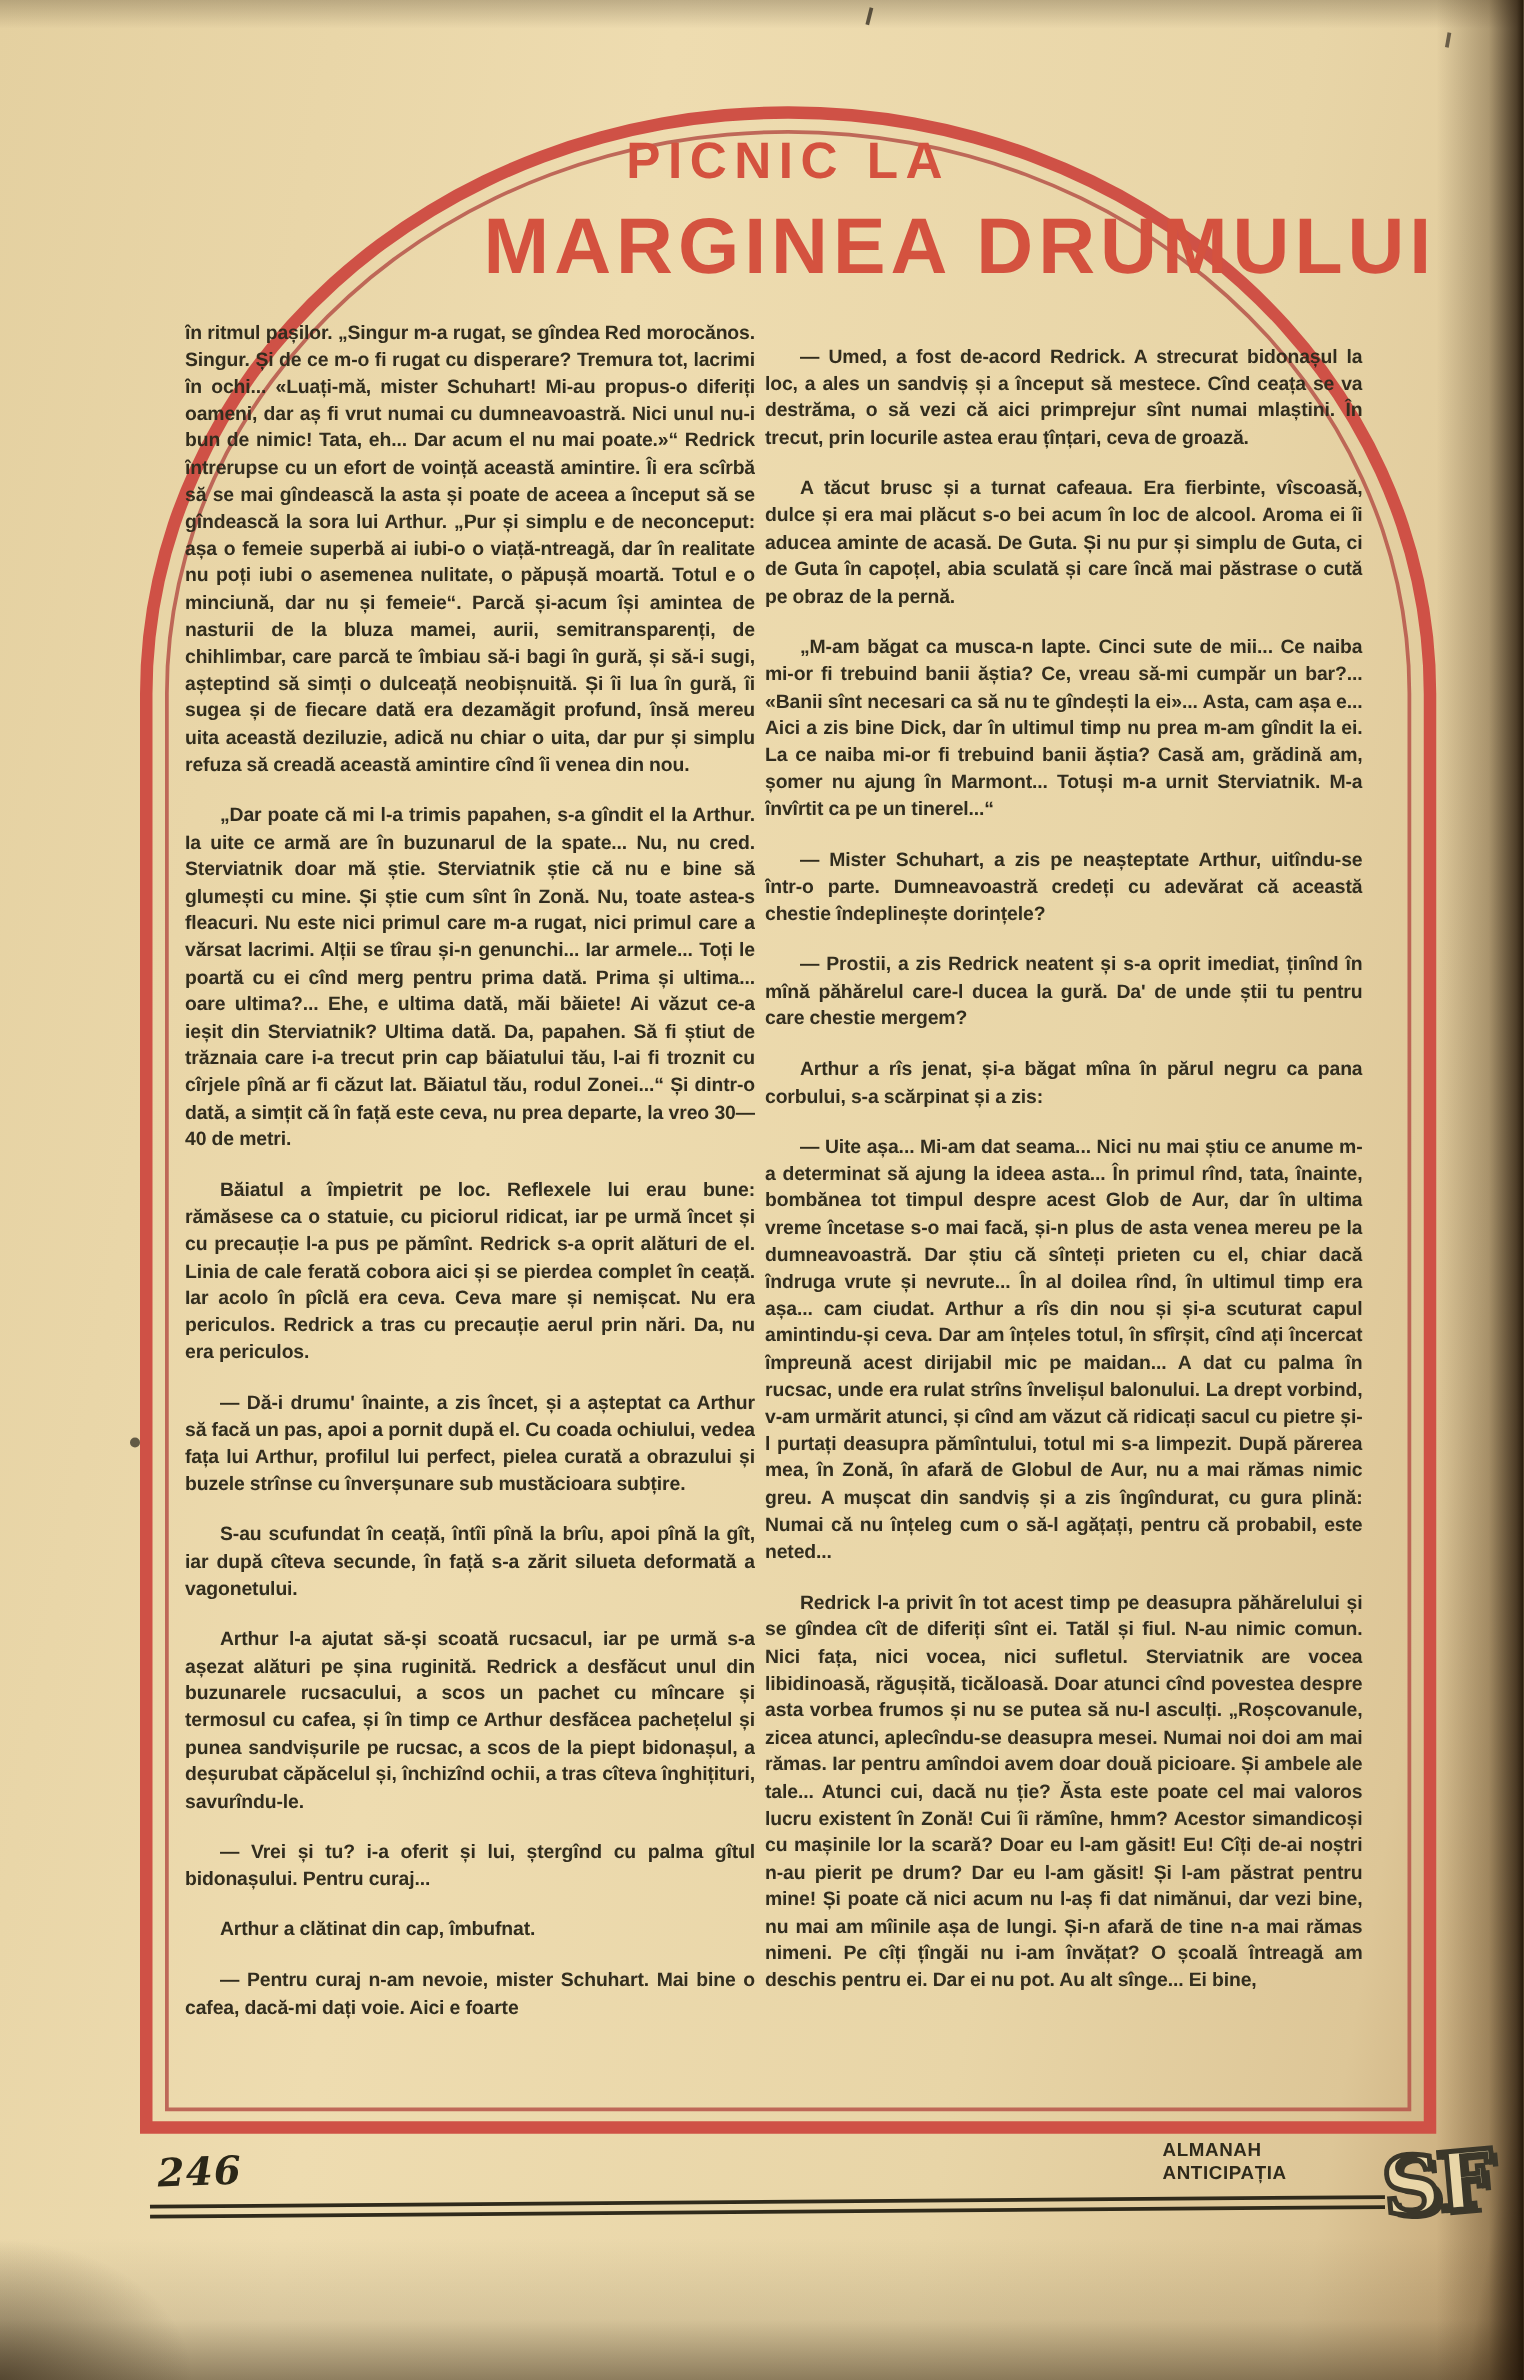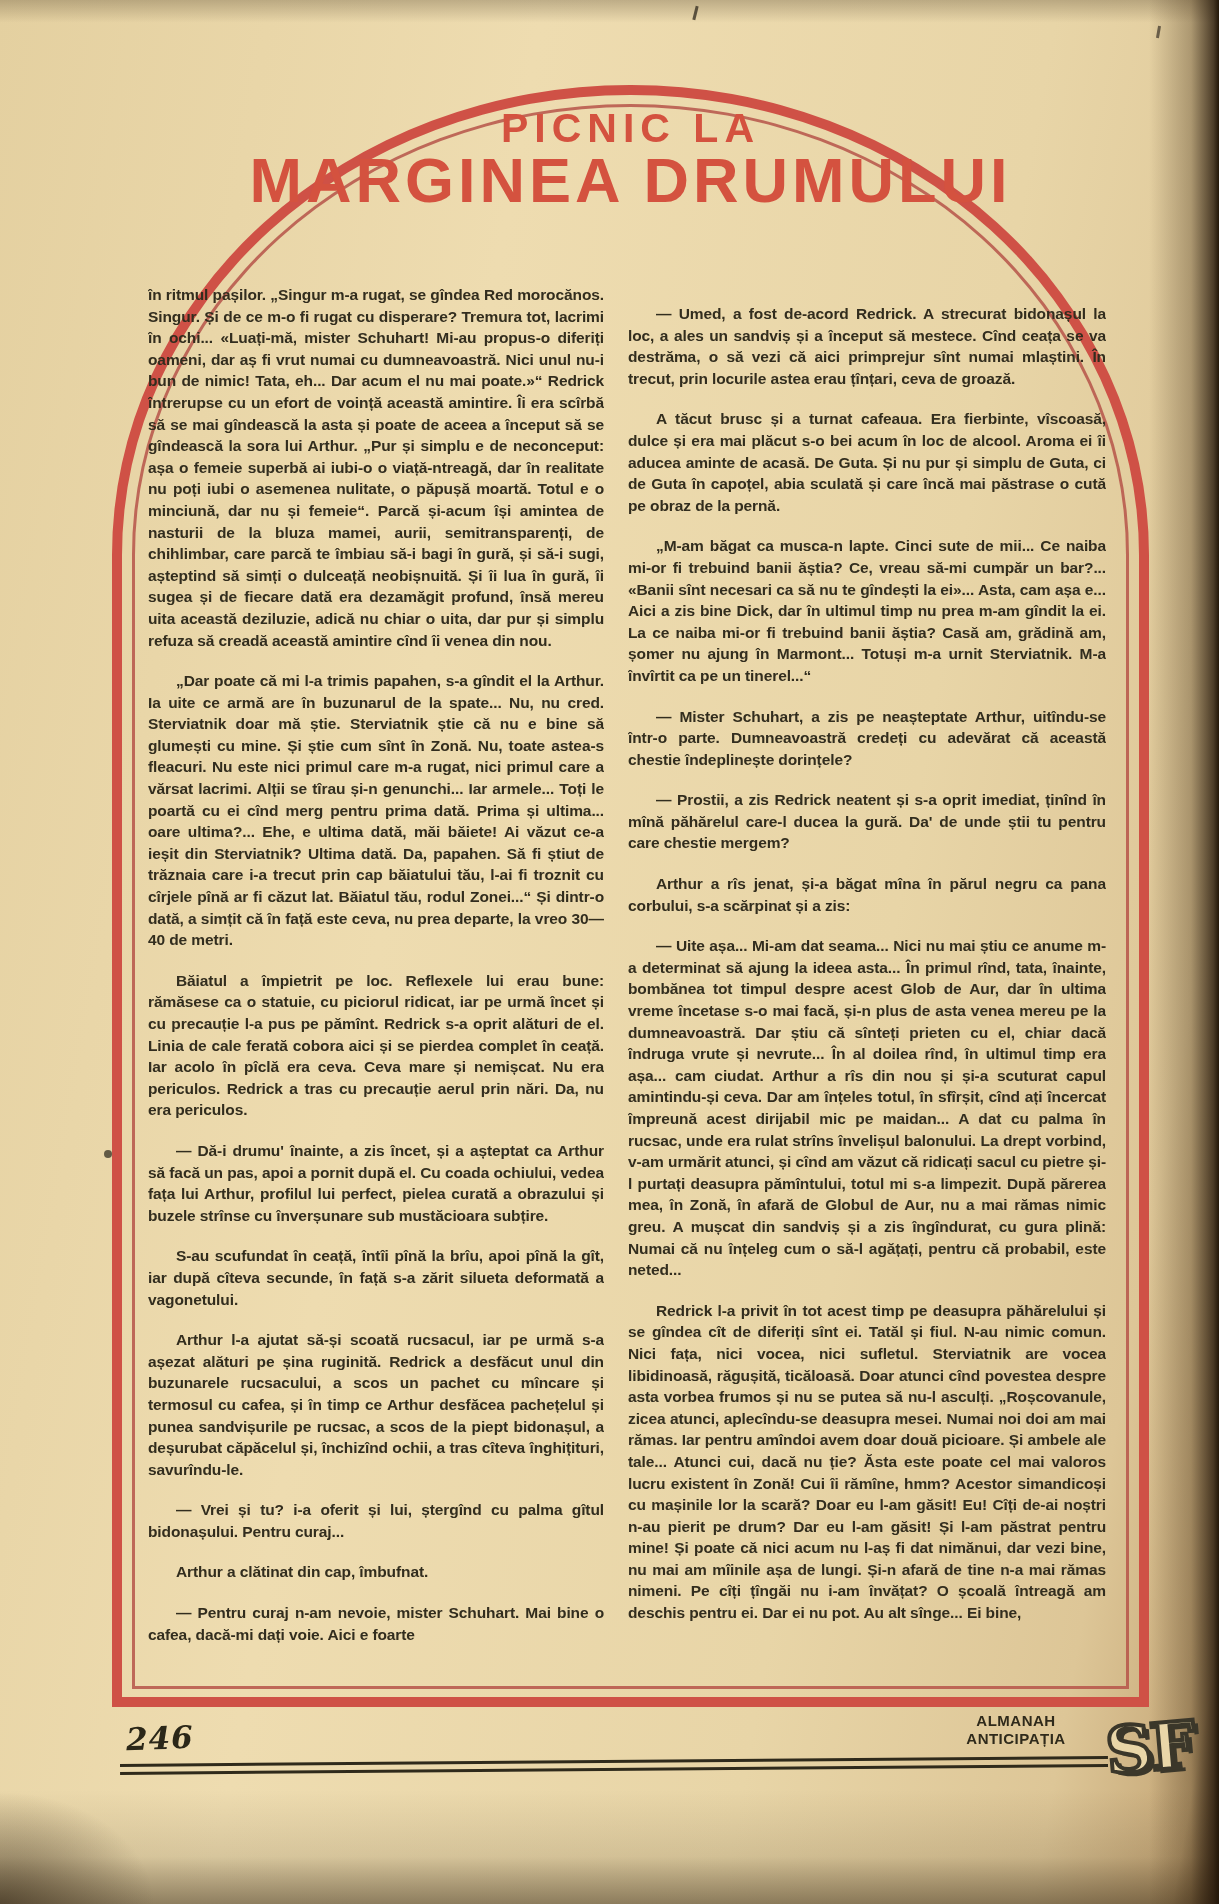--- a/index.html
+++ b/index.html
@@ -47,25 +47,25 @@
     opacity:.85;
   }
 
   .title{
     position:absolute;left:112px;top:108px;width:1037px;
     text-align:center;color:var(--title-red);
     font-weight:bold;line-height:1.0;
     letter-spacing:6px;
   }
   .title .t1{font-size:41px;}
-  .title .t2{font-size:63px;letter-spacing:4px;}
+  .title .t2{font-size:63px;margin-top:17px;letter-spacing:4px;text-align:right;}
 
   .columns{
-    position:absolute;left:148px;top:284px;width:958px;height:1400px;
-    display:flex;gap:24px;
+    position:absolute;left:148px;top:256px;width:958px;height:1400px;
+    display:flex;gap:8px;
     color:var(--ink);
   }
   .col{
     height:100%;overflow:hidden;
     font-size:15.5px;font-weight:bold;line-height:21.6px;
     text-align:justify;
     letter-spacing:-.1px;
     hyphens:auto;-webkit-hyphens:auto;
   }
   .col.left{width:456px;}
@@ -83,21 +83,21 @@
     letter-spacing:1px;
   }
   .footer-rule{
     position:absolute;left:120px;top:1760px;width:988px;height:11px;
     border-top:3px solid #2f2a1b;
     border-bottom:3px solid #2f2a1b;
     transform:rotate(-0.45deg);
   }
   .almanac{
     position:absolute;left:930px;top:1712px;width:172px;
-    text-align:center;font-weight:bold;
+    text-align:left;font-weight:bold;
     font-size:15px;line-height:18px;
     color:#2f2a1b;letter-spacing:.5px;
   }
   .sf-logo{
     position:absolute;left:1106px;top:1716px;
     font-family:"DejaVu Serif", serif;
     font-weight:bold;font-size:64px;line-height:1;
     color:#e9d6a8;
     -webkit-text-stroke:4px #3b372a;
     text-shadow:5px 4px 0 #3b372a, 2px 2px 0 #3b372a;

